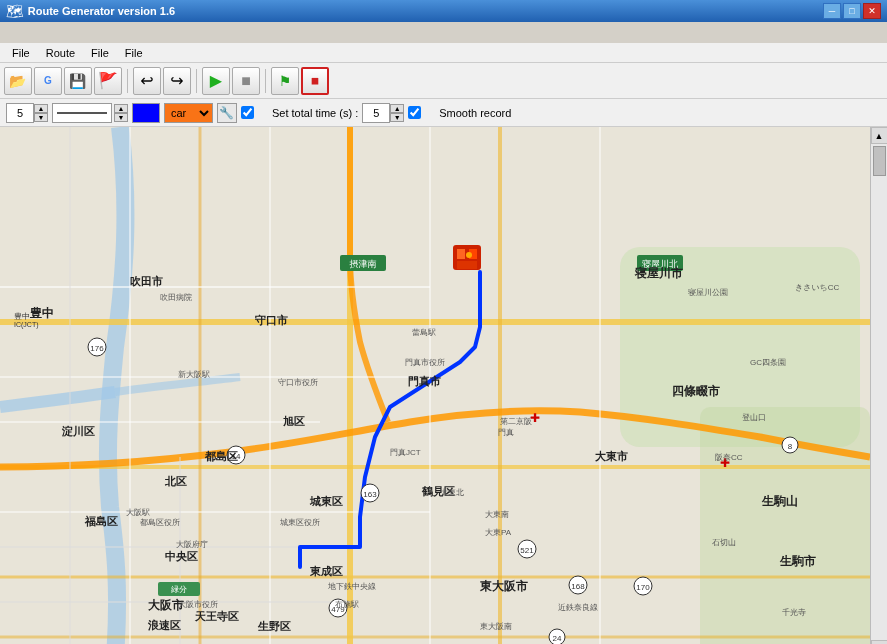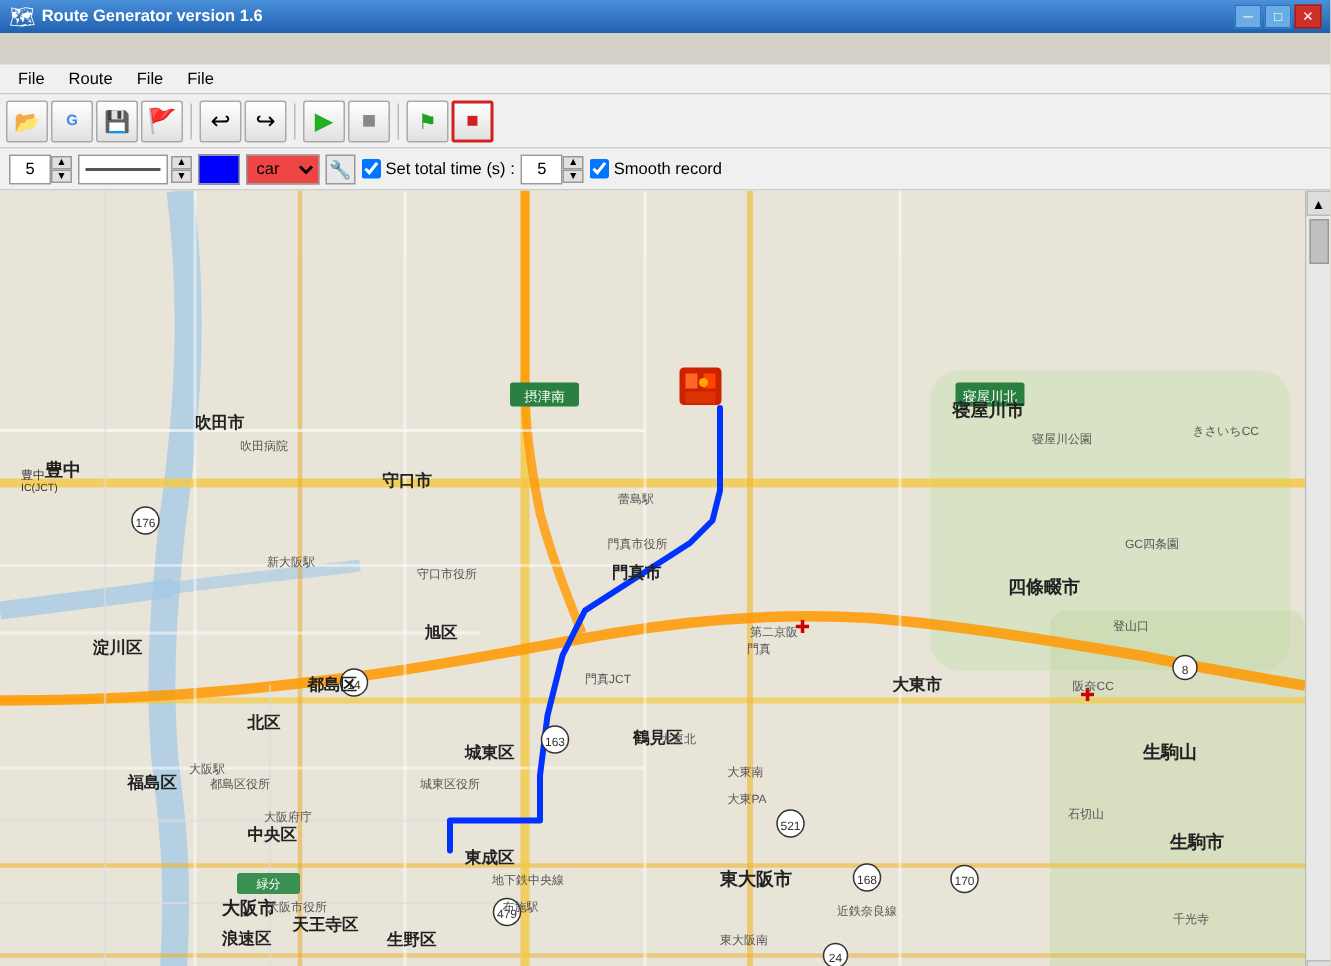--- a/index.html
+++ b/index.html
@@ -91,27 +91,27 @@
     }
     .line-style-box {
       width: 60px; height: 20px; border: 1px solid #999; background: white;
       display: flex; align-items: center; justify-content: center;
     }
     .line-style-inner { width: 50px; height: 2px; background: #555; }
     .color-btn {
       width: 28px; height: 20px; border: 1px solid #999; cursor: pointer;
     }
     .mode-select {
-      height: 20px; border: 1px solid #999; background: #ef4444; font-size: 11px; padding: 0 2px;
+      height: 20px; border: 1px solid #999; background: #f97316; font-size: 11px; padding: 0 2px;
     }
     .wrench-btn {
       width: 20px; height: 20px; background: #e8e8e8; border: 1px solid #999;
       display: flex; align-items: center; justify-content: center; cursor: pointer; font-size: 12px;
     }
-    .cb-label { display: flex; align-items: center; gap: 3px; font-size: 11px; }
+    .cb-label { display: flex; align-items: center; gap: 18px; font-size: 11px; }
     .cb-label input[type=checkbox] { cursor: pointer; }
 
     
     #map-container {
       position: relative;
       width: 887px;
       height: 530px;
       overflow: hidden;
       background: #e8e0d0;
     }

